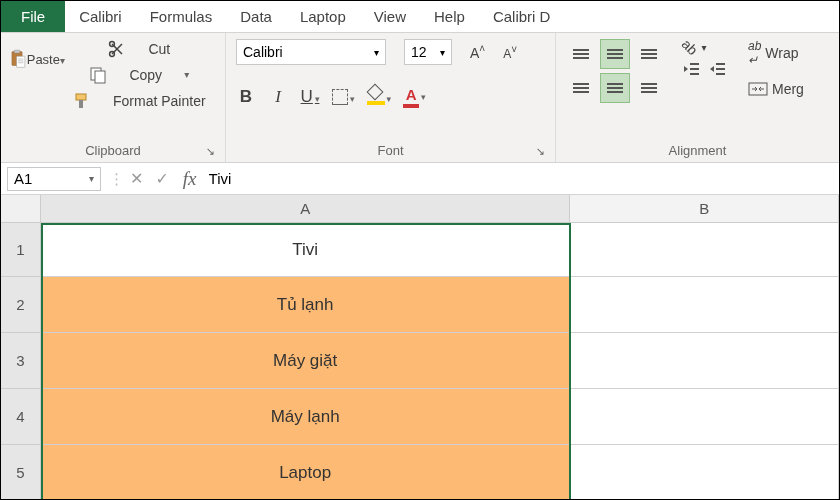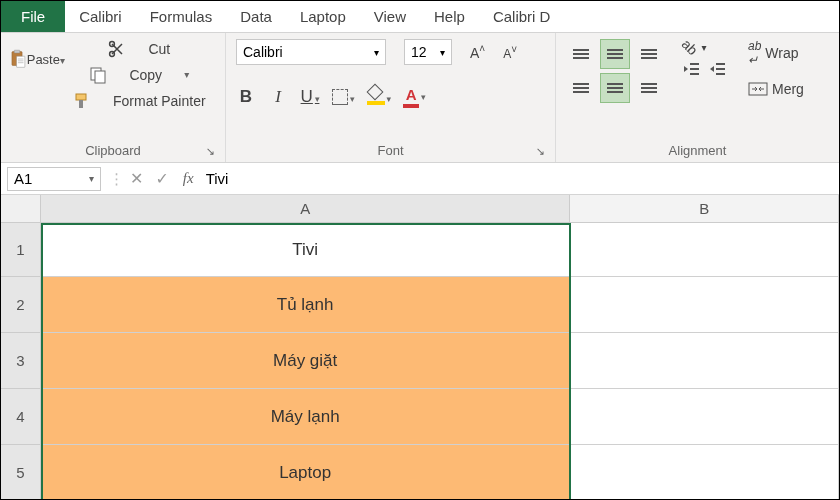--- a/index.html
+++ b/index.html
@@ -42,21 +42,21 @@
   .align-cell { border: 1px solid transparent; display:flex; flex-direction:column; justify-content:center; align-items:center; gap:2px; cursor:pointer; background:#fff0;}
   .align-cell.active { background: #c7e0c3; border:1px solid #8fbf86;}
   .align-cell span{ display:block; width:16px; height:2px; background:#555;}
   .indent-btn, .wrap-btn, .merge-btn, .orient-btn { display:flex; align-items:center; gap:4px; font-size:14px; color:#444; cursor:pointer;}
   .ab-icon{font-size:12px;font-style:italic;}
   
   .formulabar { display:flex; align-items:center; height:32px; border-bottom:1px solid #d4d4d4; font-size:15px;}
   .namebox { width:94px; border:1px solid #c8c8c8; height:24px; margin:0 8px 0 6px; padding:0 6px; display:flex; align-items:center; justify-content:space-between;}
   .namebox .caret{font-size:10px;color:#666;}
   .fx-btn { color:#999; font-size:16px; padding:0 6px; cursor:pointer;}
-  .fx-label { font-style:italic; font-family:Georgia,serif; font-size:15px; color:#666; padding:0 8px;}
+  .fx-label { font-style:italic; font-family:Georgia,serif; font-size:19px; color:#666; padding:0 8px;}
   .fx-input { flex:1; border:none; outline:none; font-size:15px; padding:0 4px;}
   
   .grid { display:flex; flex-direction:column;}
   .col-headers{display:flex; height:28px;}
   .corner{width:40px;border-right:1px solid #ccc;border-bottom:1px solid #ccc;background:#f0f0f0;}
   .colh{border-right:1px solid #ccc;border-bottom:1px solid #ccc;background:#e6e6e6;color:#555;text-align:center;line-height:28px;font-size:15px;}
   .colh.A{width:530px;}
   .colh.B{width:269px;background:#f3f3f3;}
   .rows{display:flex;flex-direction:column;}
   .row{display:flex;}

